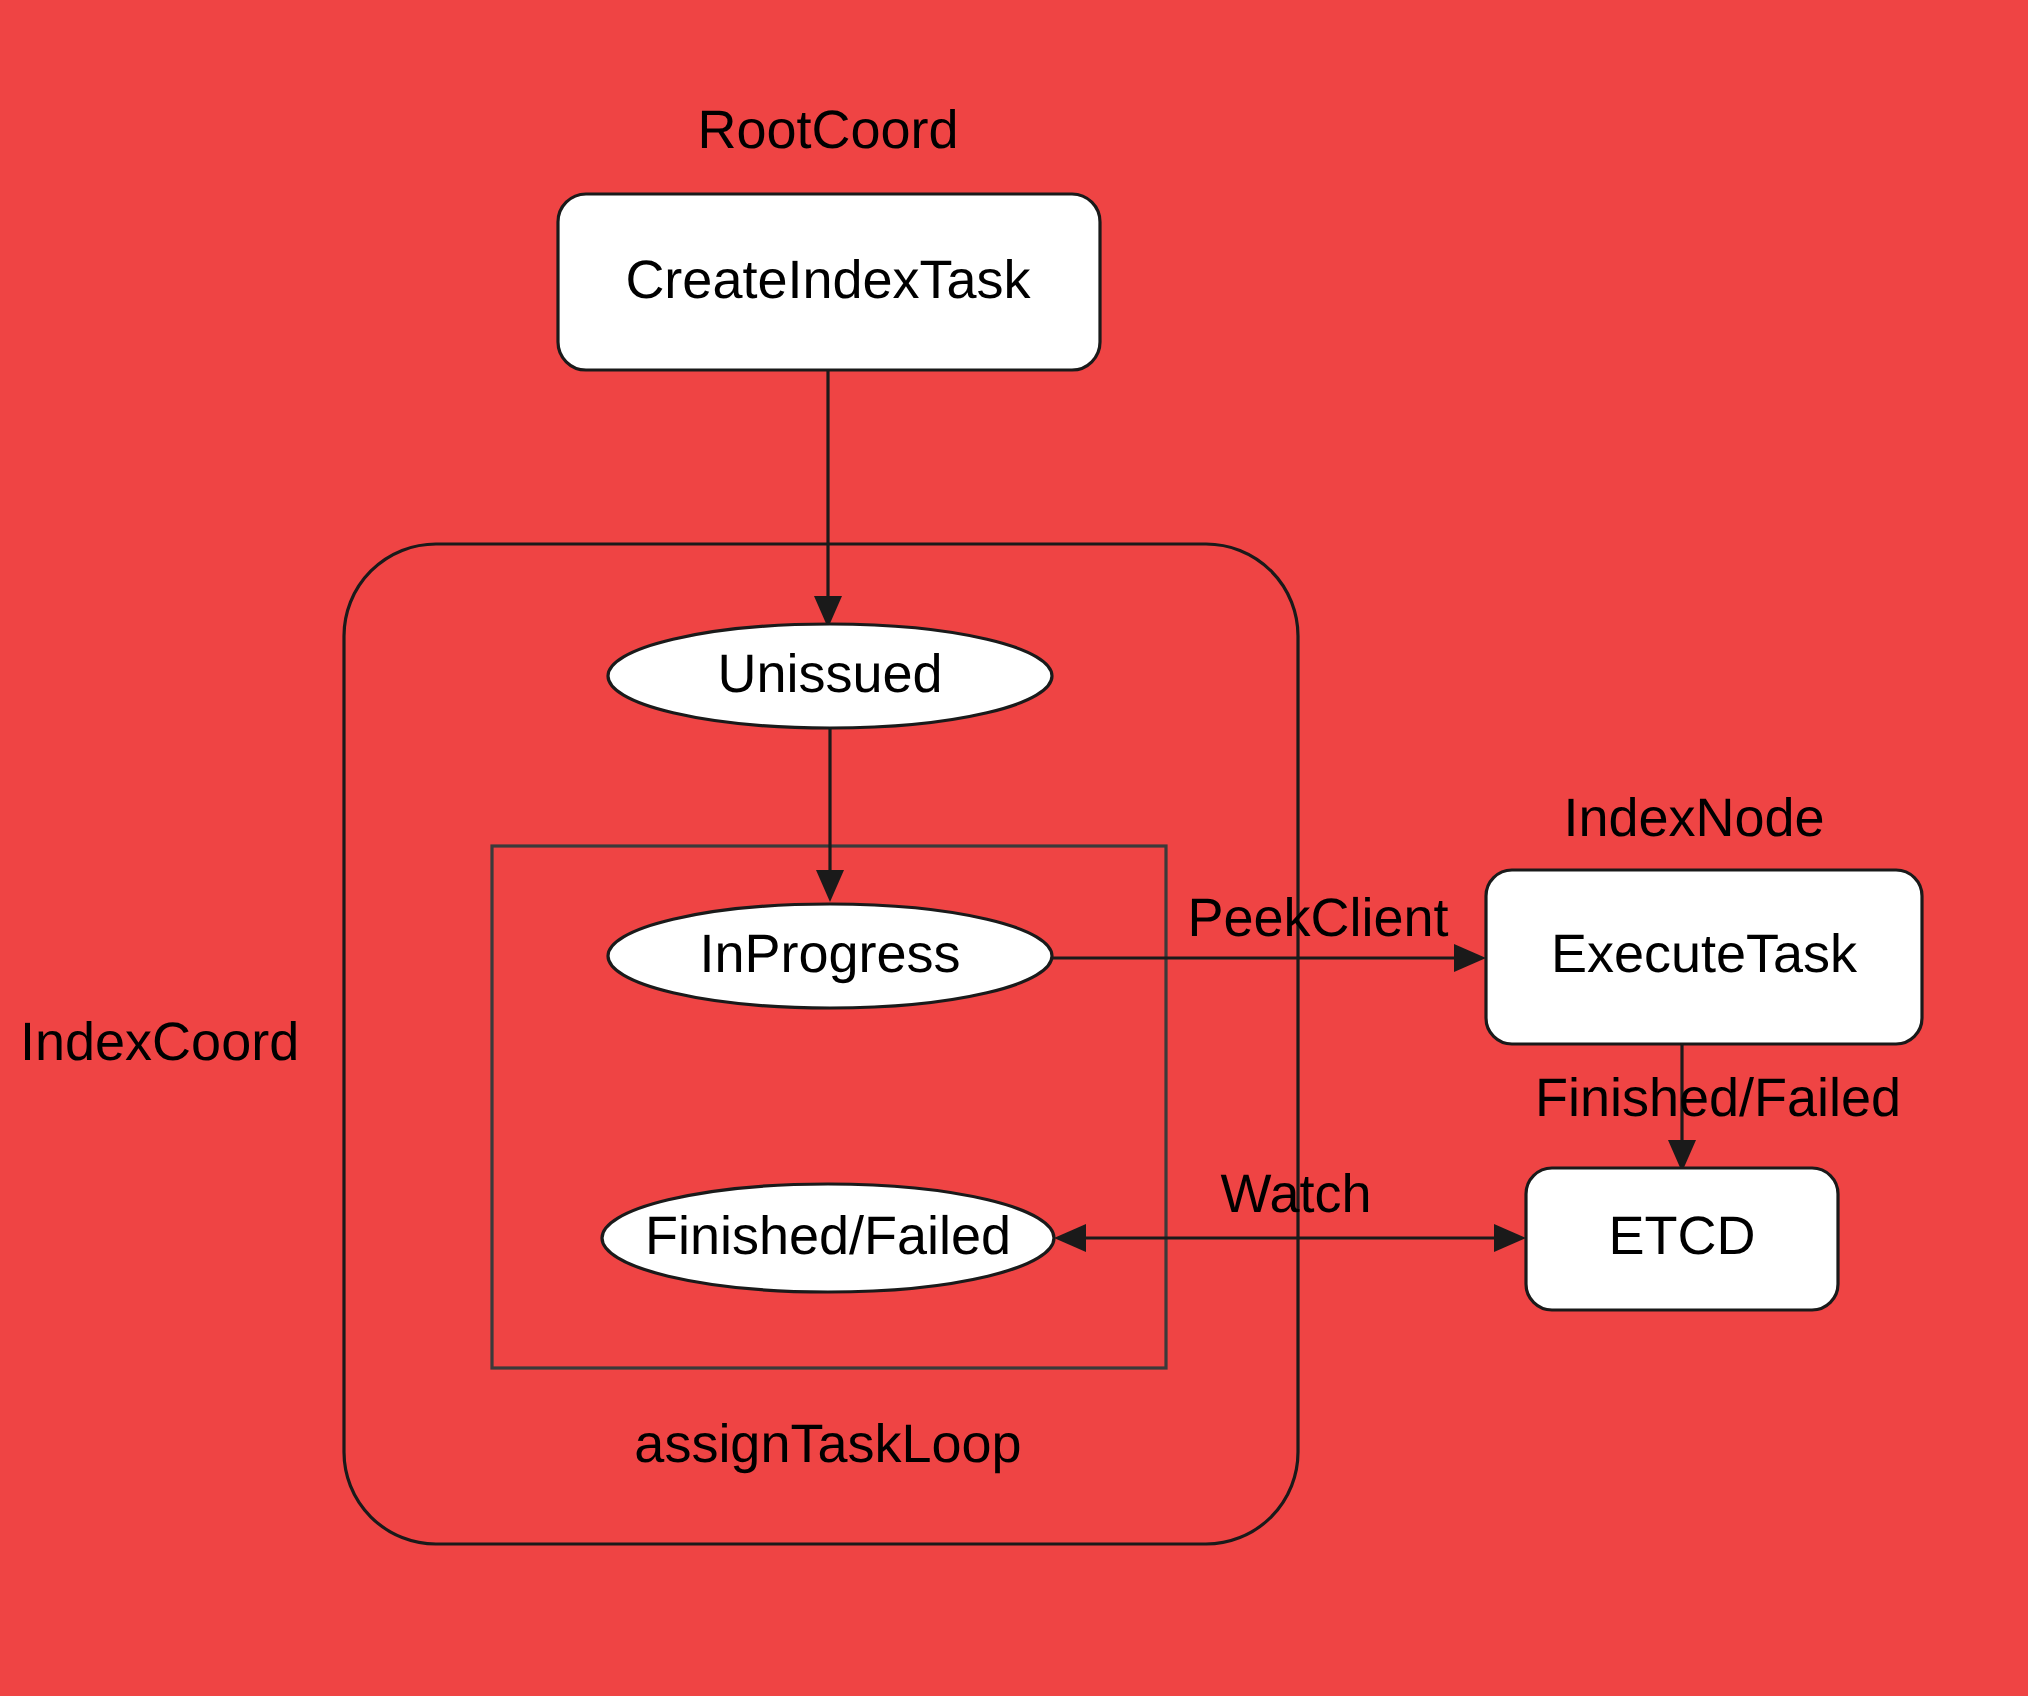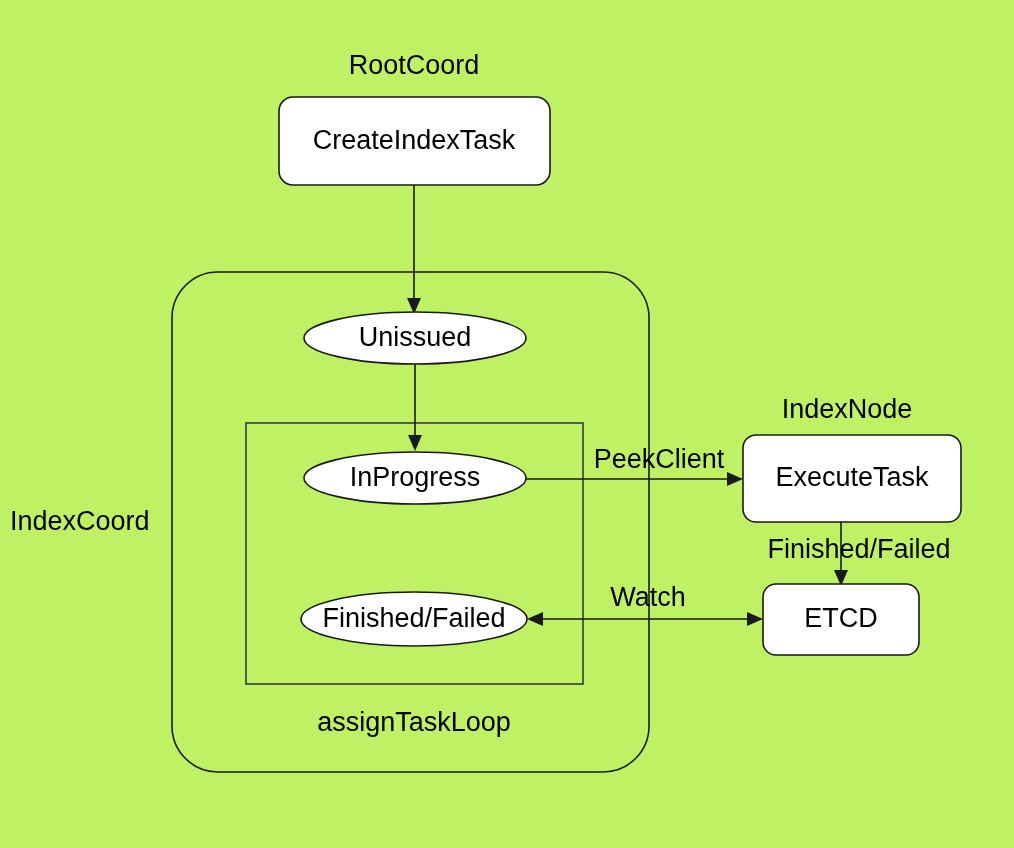--- a/index.html
+++ b/index.html
@@ -10,21 +10,21 @@
   body {
     width: 1014px;
     height: 848px;
     overflow: hidden;
     font-family: "Liberation Sans", sans-serif;
   }
   #diagram-root {
     position: relative;
     width: 1014px;
     height: 848px;
-    background: #bef264;
+    background: #ef4444;
   }
   svg.diagram {
     display: block;
     width: 1014px;
     height: 848px;
   }
   .shape-stroke {
     fill: #ffffff;
     stroke: #1a1a1a;
     stroke-width: 1.6;

